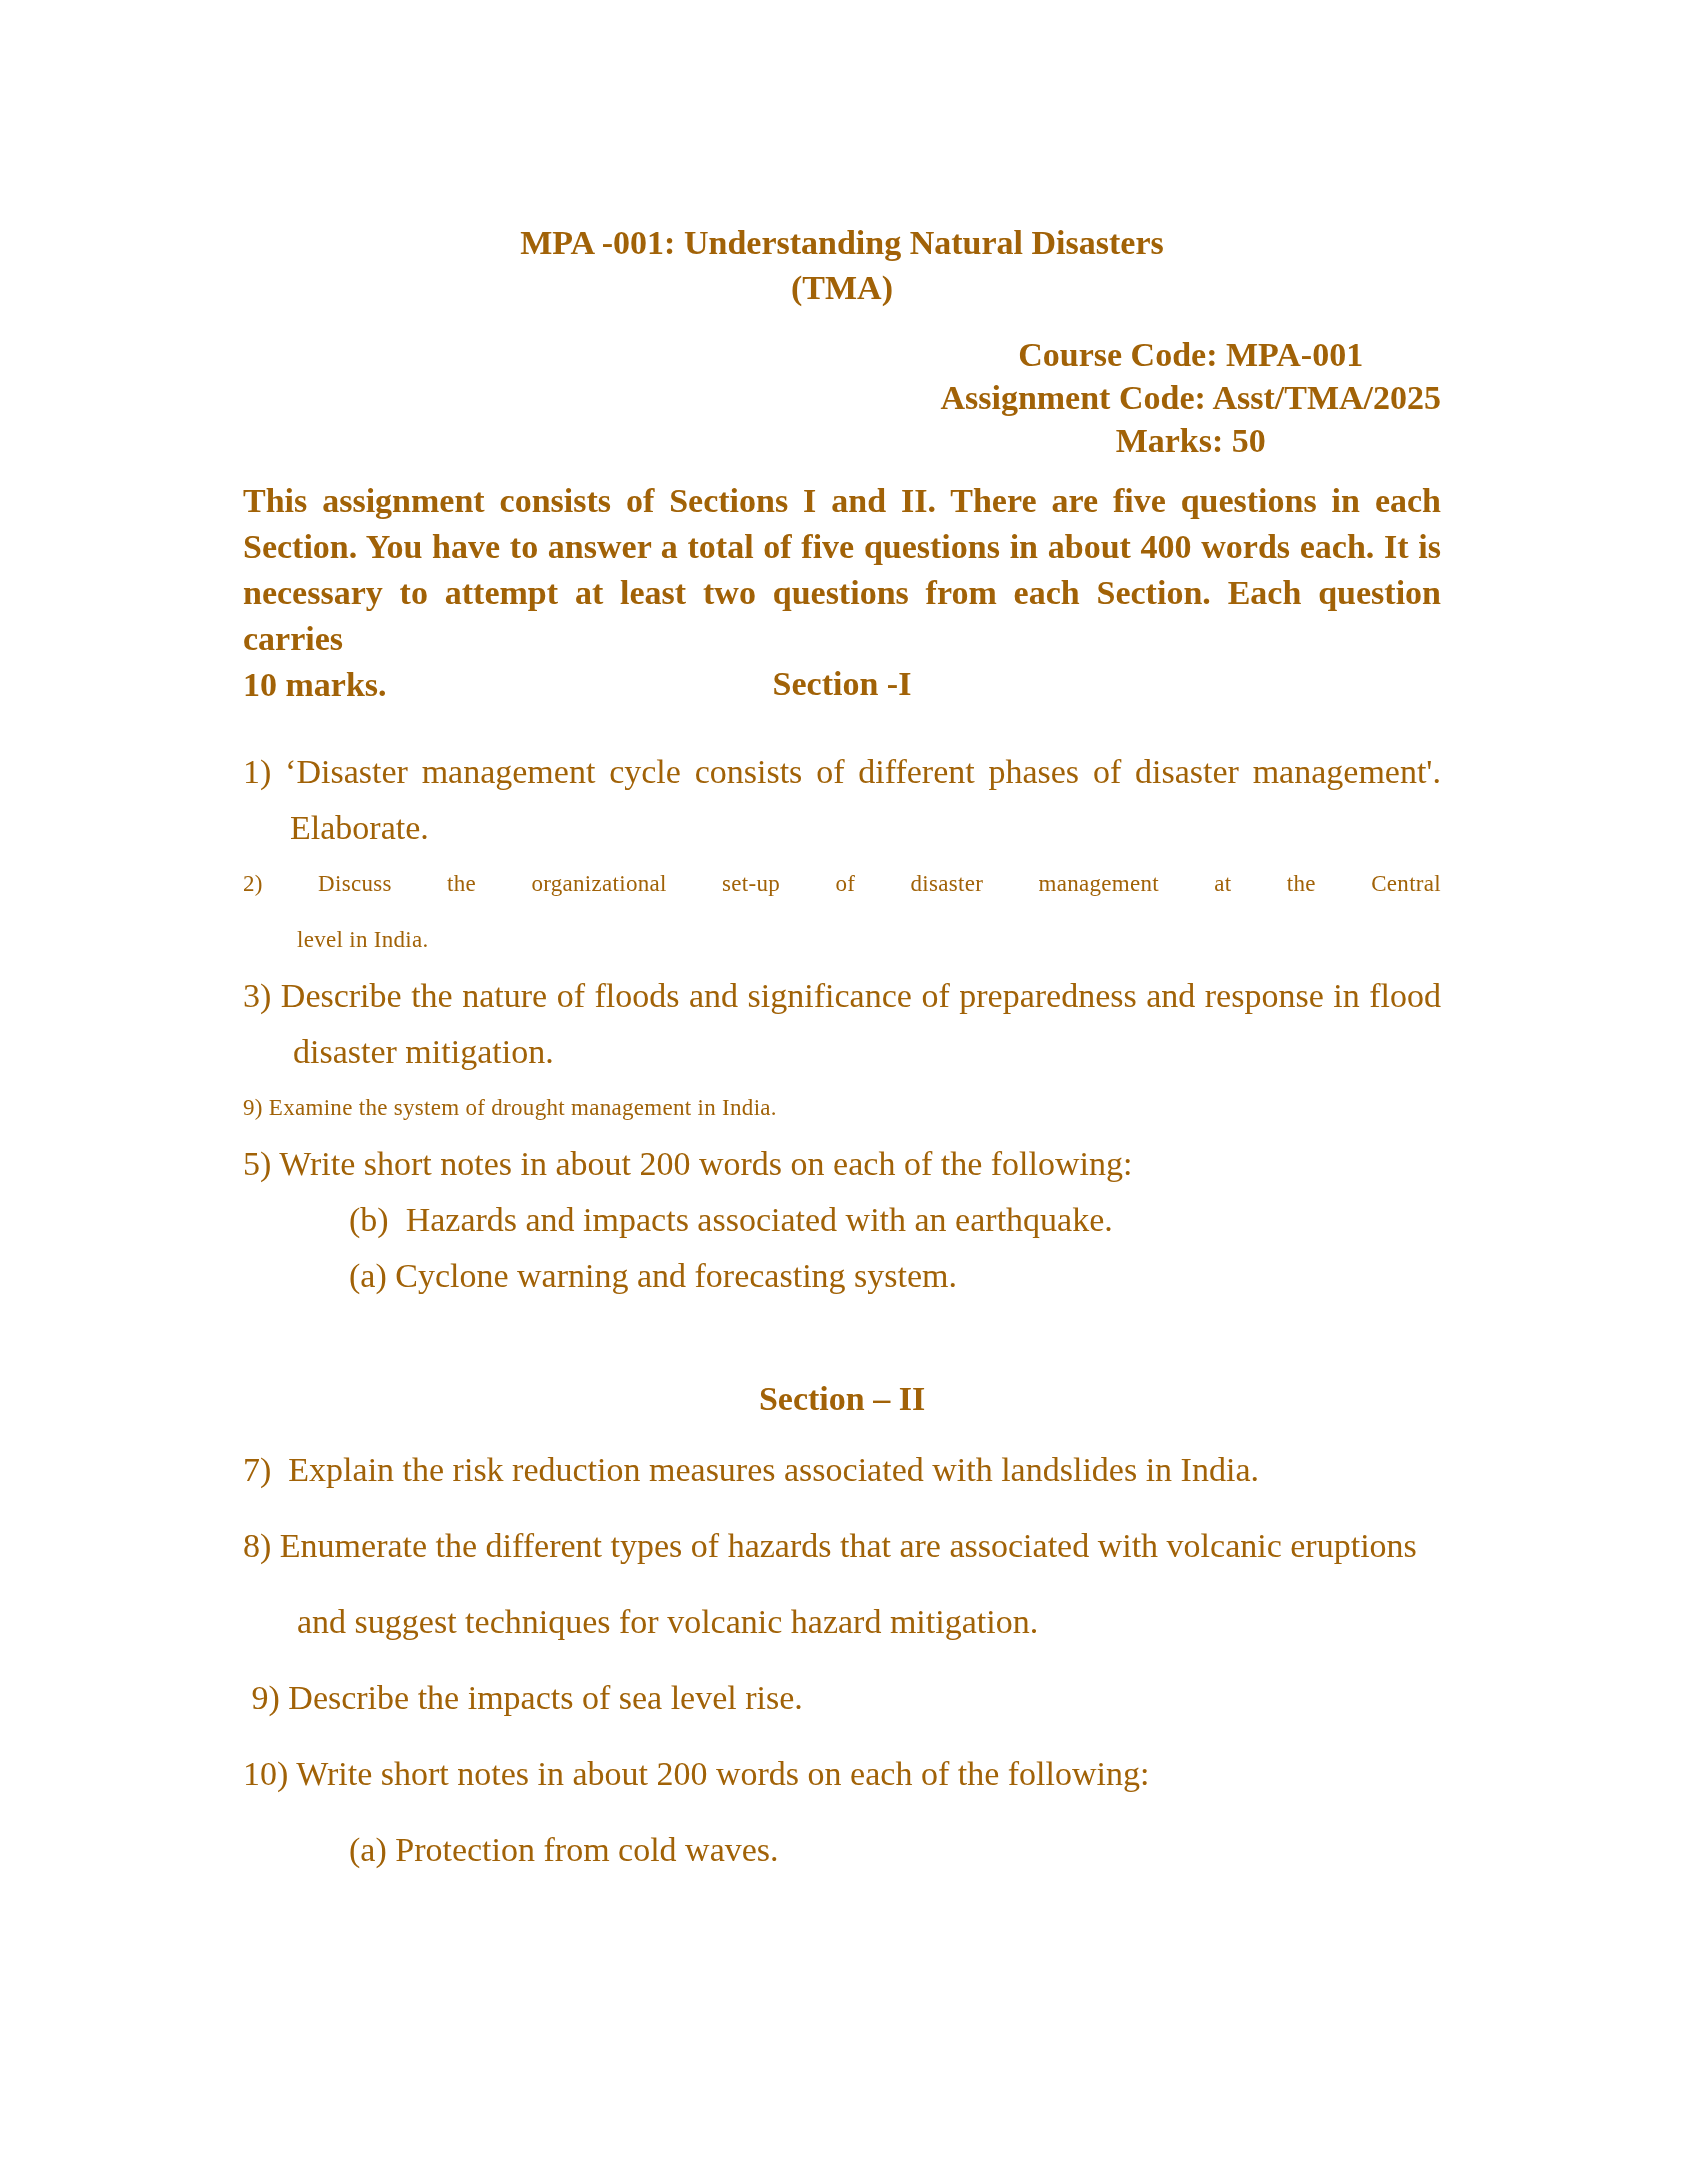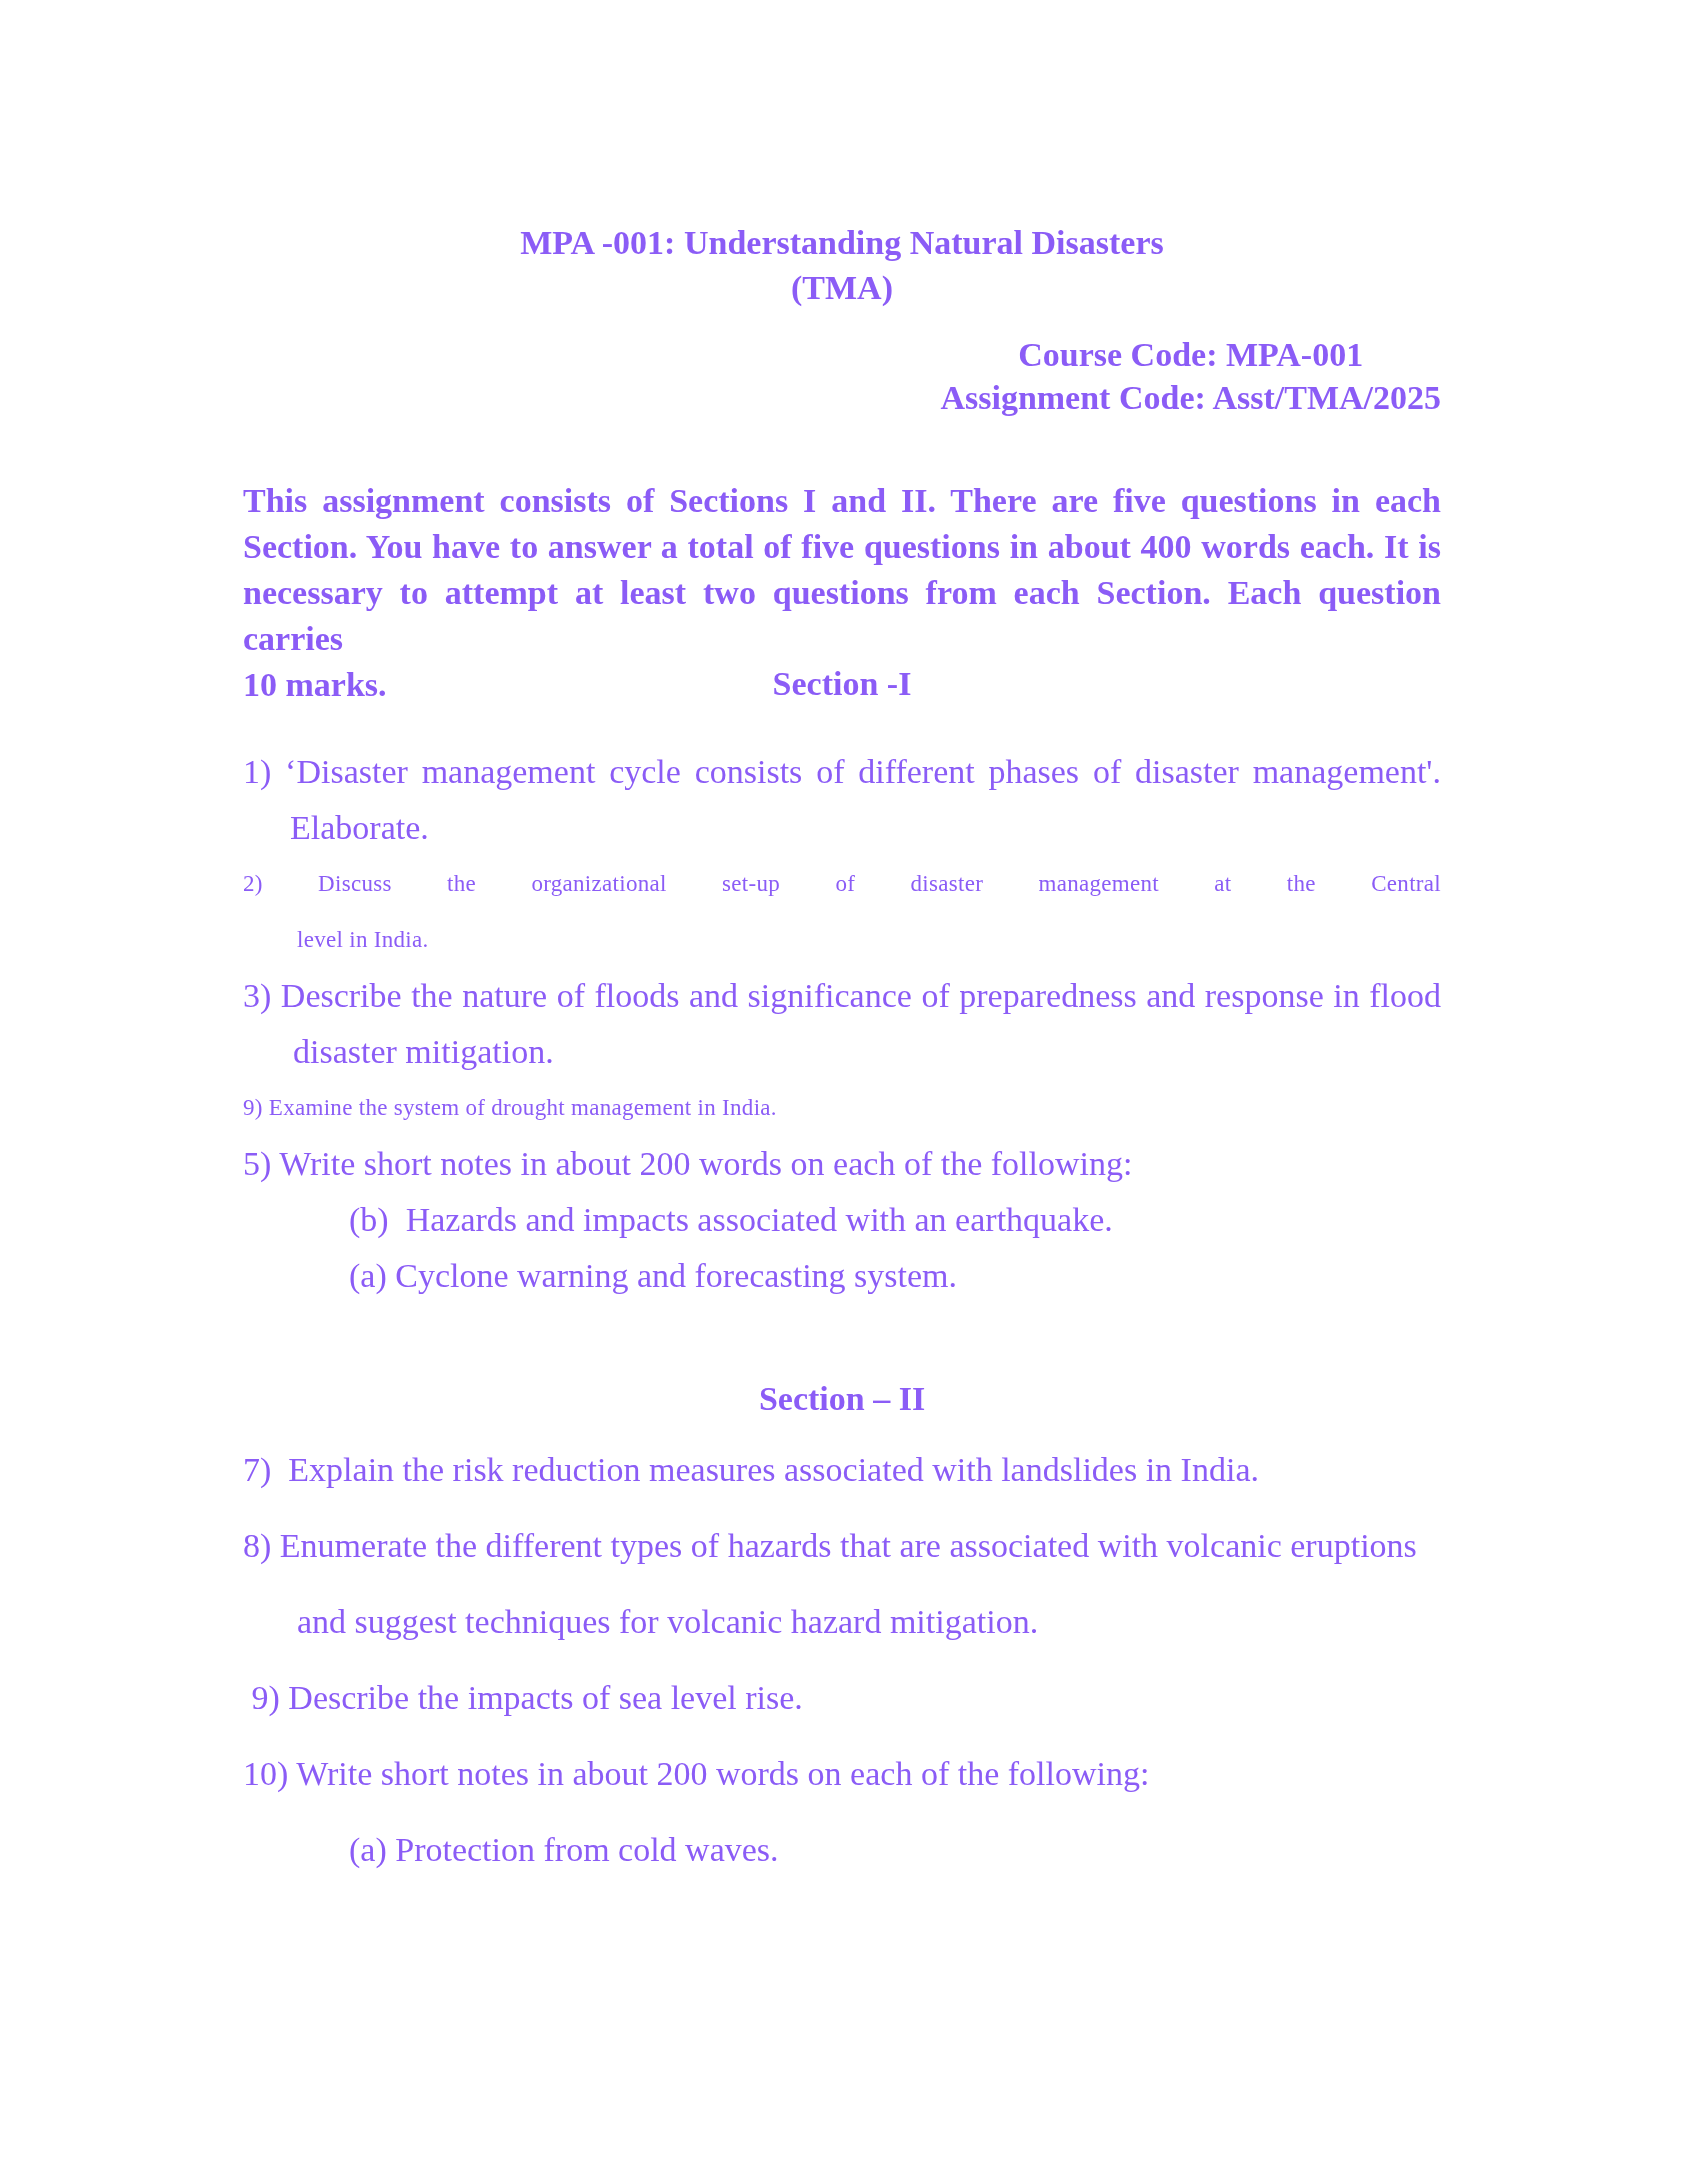--- a/index.html
+++ b/index.html
@@ -1,21 +1,21 @@
 <!DOCTYPE html>
 <html><head>
 <meta charset="utf-8">
 <style>
   html,body{margin:0;padding:0;background:#ffffff;}
   .page{
     position:relative;
     width:1683px;
     height:1908px;
     background:#ffffff;
-    color:#8b5cf6;
+    color:#a16207;
     font-family:"Liberation Serif","DejaVu Serif",serif;
     font-size:34px;
     overflow:hidden;
   }
   .block{position:absolute;left:243px;width:1198px;}
   .bold{font-weight:bold;}
   .center{text-align:center;}
   
   .jline{text-align:justify;text-align-last:justify;}
   
@@ -45,20 +45,21 @@
 
   <div class="block center bold" id="title-block">
     <div>MPA -001: Understanding Natural Disasters</div>
     <div>(TMA)</div>
   </div>
 
   <div class="block bold" id="codes-block">
     <div class="codes-inner">
       <div>Course Code: MPA-001</div>
       <div>Assignment Code: Asst/TMA/2025</div>
+      <div>Marks: 50</div>
     </div>
   </div>
 
   <div class="block bold" id="instructions-block">
     <div class="jline">This assignment consists of Sections I and II. There are five questions in each</div>
     <div class="jline">Section. You have to answer a total of five questions in about 400 words each. It is</div>
     <div class="jline">necessary to attempt at least two questions from each Section. Each question carries</div>
     <div>10 marks.</div>
   </div>
 

